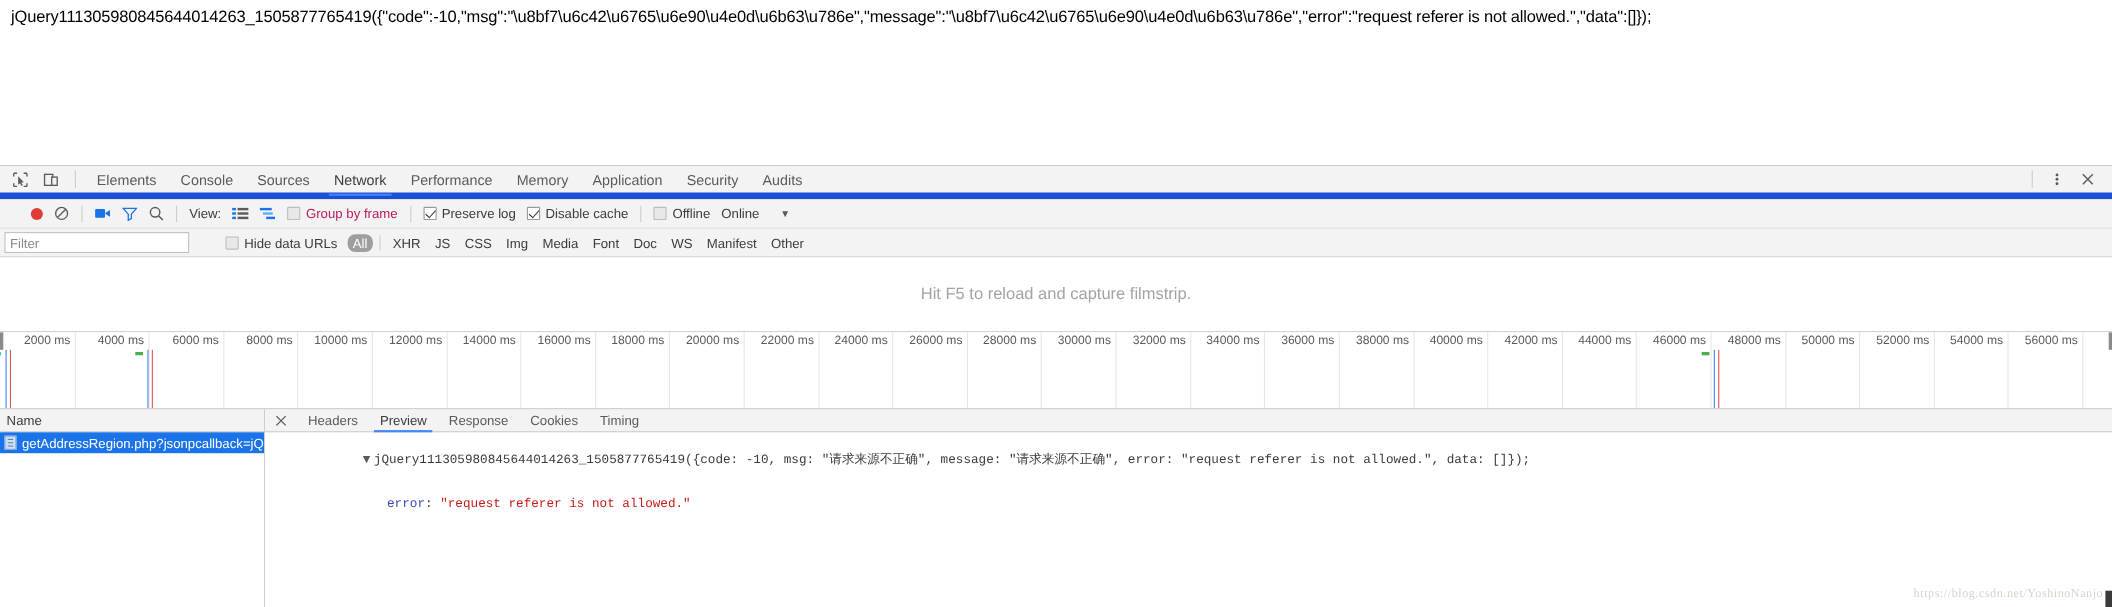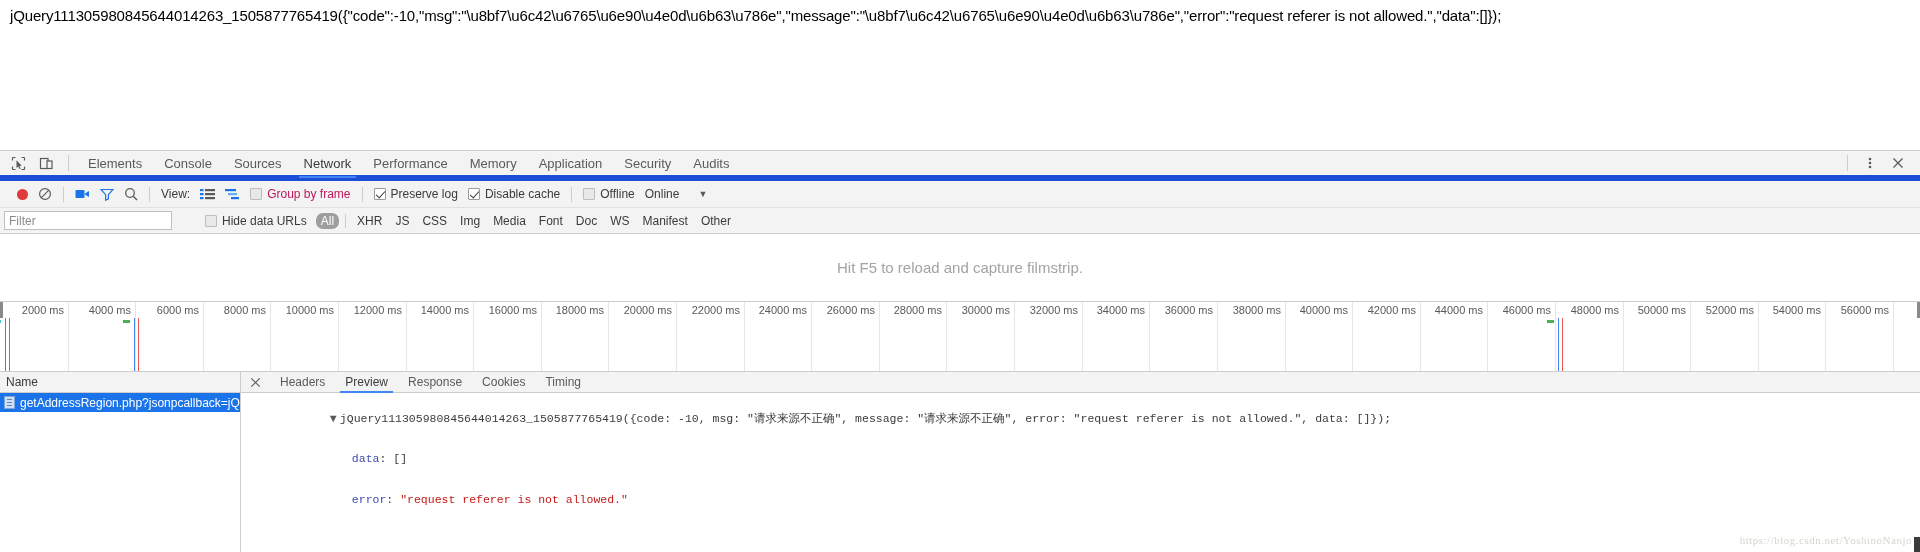--- a/index.html
+++ b/index.html
@@ -52,21 +52,21 @@
     height: 2px; background: #4285f4;
   }
   .dt-tabbar-right {
     margin-left: auto; display: flex; align-items: center; padding-right: 8px;
   }
 
   
   .dt-toolbar {
     height: 27px; display: flex; align-items: center;
     background: #f3f3f3; border-bottom: 1px solid #e0e0e0;
-    font-size: 12px; color: #3b3b3b; padding-left: 12px;
+    font-size: 12px; color: #3b3b3b; padding-left: 23px;
   }
   .tb-item { display: flex; align-items: center; height: 22px; padding: 0 5px; }
   .tb-sep { width: 1px; height: 15px; background: #cdcdcd; margin: 0 6px; }
   .tb-label { color: #3b3b3b; font-size: 12px; }
   .rec-dot { width: 11px; height: 11px; border-radius: 50%; background: #e03a3a; }
   .cb {
     width: 12px; height: 12px; border: 1px solid #9a9a9a; background: #fff;
     display: inline-block; margin-right: 5px; position: relative; border-radius: 1px;
   }
   .cb.checked::after {
@@ -468,23 +468,20 @@
           <div class="dtab">
               <span>Timing</span>
             </div>
         </div>
 
         <div class="preview-body">
           <div class="pv-line">
             <span class="pv-arrow">▼</span><span class="pv-plain">jQuery111305980845644014263_1505877765419({</span><span class="pv-plain">code: -10, msg: "请求来源不正确", message: "请求来源不正确", error: "request referer is not allowed.", data: []});</span>
           </div>
           <div class="pv-line">
-            <span class="pv-indent"></span><span class="pv-key-blue">data</span><span class="pv-plain">: </span><span class="pv-plain">[]</span>
-          </div>
-          <div class="pv-line">
             <span class="pv-indent"></span><span class="pv-key-blue">error</span><span class="pv-plain">: </span><span class="pv-str">"request referer is not allowed."</span>
           </div>
 
         </div>
       </div>
     </div>
   </div>
 
   <div class="watermark">https://blog.csdn.net/YoshinoNanjo</div>
   <div class="wm-caret"></div>

